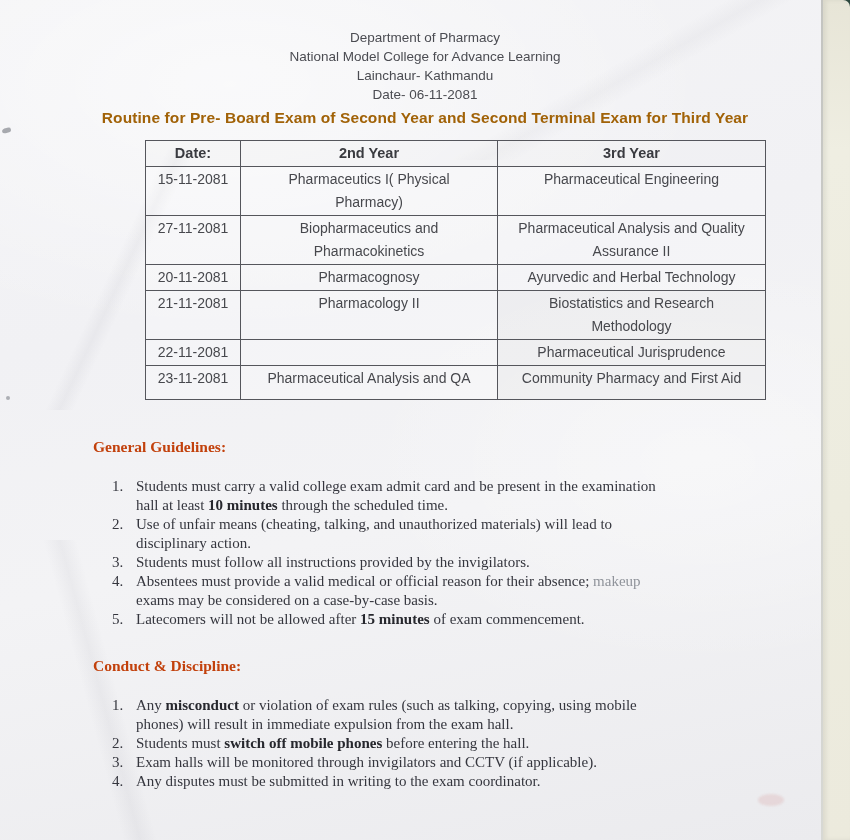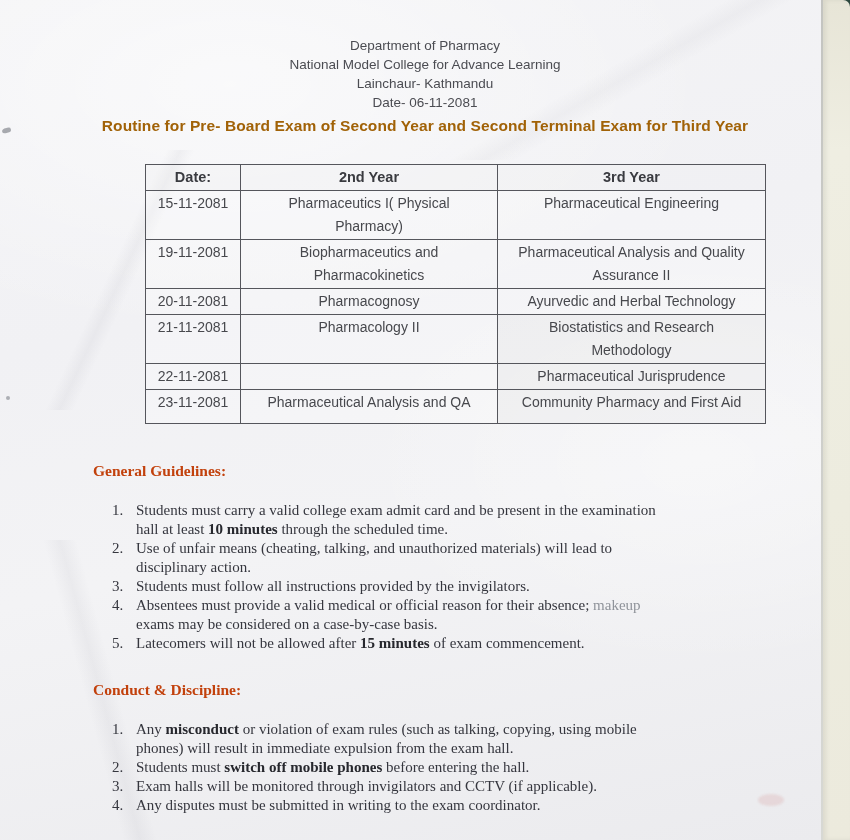--- a/index.html
+++ b/index.html
@@ -51,39 +51,39 @@
     background: rgba(70,75,85,0.45); border-radius: 60% 40% 50% 50%; transform: rotate(-12deg); }
   .speck-2 { position: absolute; left: 6px; top: 396px; width: 4px; height: 4px;
     background: rgba(70,75,85,0.40); border-radius: 50%; }
   .smudge { position: absolute; left: 758px; top: 794px; width: 26px; height: 12px;
     background: rgba(205,120,120,0.18); border-radius: 50%; filter: blur(1px); }
 
   .content { position: absolute; inset: 0; z-index: 4; }
 
   
   .letterhead {
-    margin-top: 36px;
+    margin-top: 28px;
     text-align: center;
     font-size: 13.5px;
     line-height: 19px;
     color: #4b4c52;
   }
   .doc-title {
     margin-top: 5px;
     text-align: center;
     font-size: 15.5px;
     font-weight: bold;
     color: #a16207;
     letter-spacing: 0.1px;
   }
 
   
   table.routine {
     border-collapse: collapse;
-    margin: 29px 0 0 145px;
+    margin: 13px 0 0 145px;
     width: 620px;
     table-layout: fixed;
     font-size: 14px;
     color: #47484d;
     background: rgba(255,255,255,0.25);
   }
   table.routine col.c-date { width: 95px; }
   table.routine col.c-y2  { width: 257px; }
   table.routine col.c-y3  { width: 268px; }
   table.routine th, table.routine td {
@@ -170,21 +170,21 @@
           </tr>
         </thead>
       <tbody>
           <tr>
             <td>15-11-2081</td>
             <td>Pharmaceutics I( Physical
 Pharmacy)</td>
             <td>Pharmaceutical Engineering</td>
           </tr>
           <tr>
-            <td>19-11-2081</td>
+            <td>27-11-2081</td>
             <td>Biopharmaceutics and
 Pharmacokinetics</td>
             <td>Pharmaceutical Analysis and Quality
 Assurance II</td>
           </tr>
           <tr>
             <td>20-11-2081</td>
             <td>Pharmacognosy</td>
             <td>Ayurvedic and Herbal Technology</td>
           </tr>

